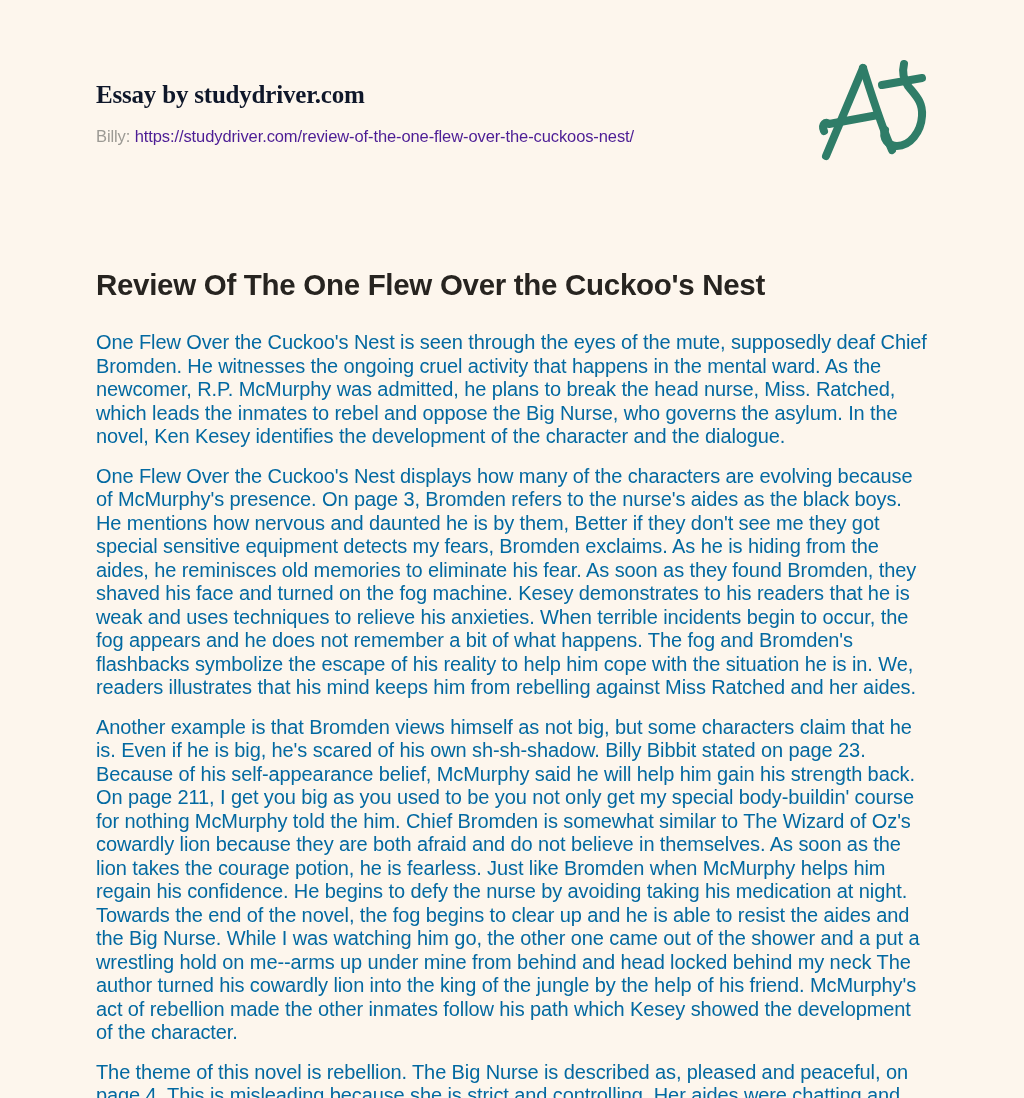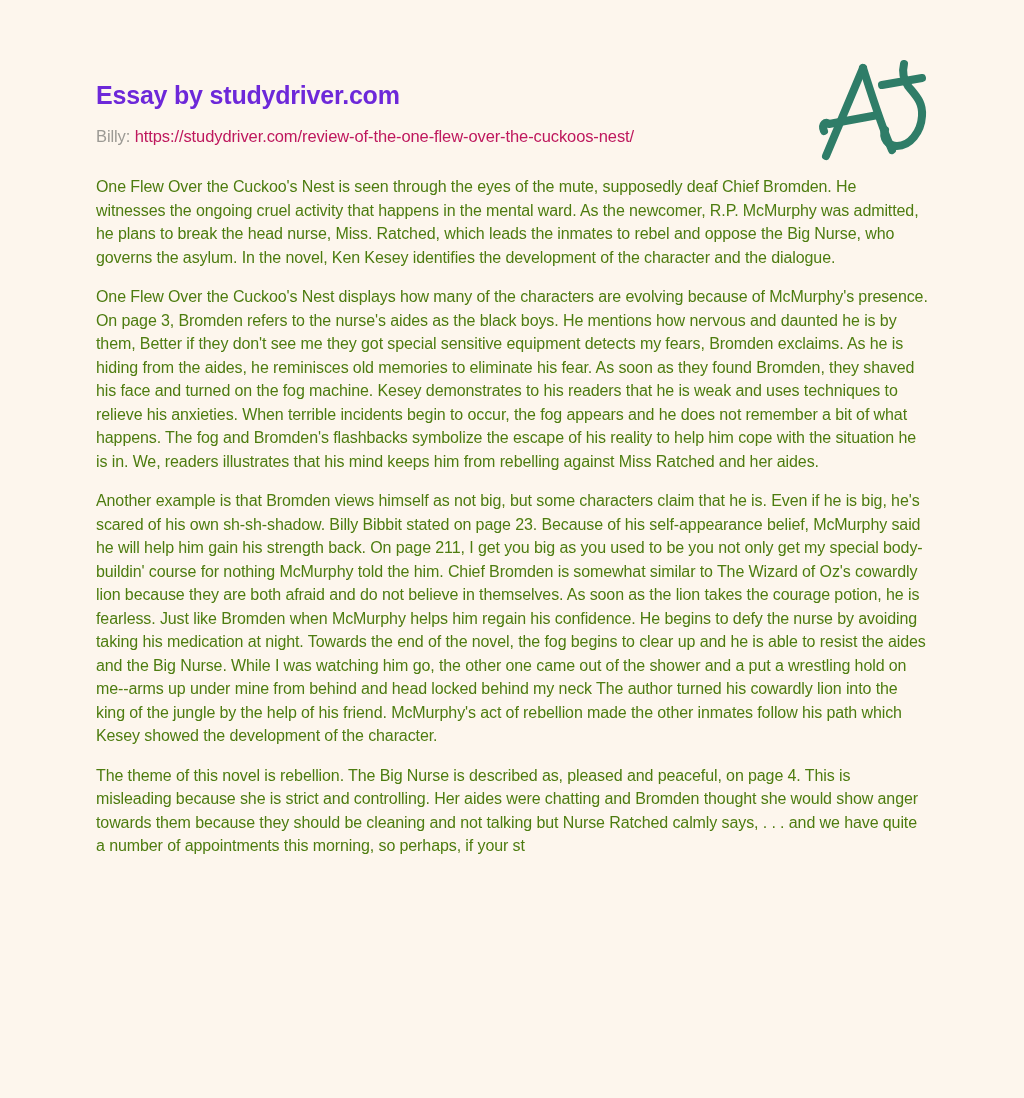--- a/index.html
+++ b/index.html
@@ -16,56 +16,57 @@
     width: 832px;
     margin: 0 auto 0 96px;
     padding-top: 80px;
   }
   .doc-header { position: relative; }
   .doc-header h1 {
     margin: 0;
     font-size: 25px;
     line-height: 30px;
     font-weight: 700;
-    color: #6d28d9;
+    color: #0f172a;
     letter-spacing: -0.2px;
+    font-family: Liberation Serif, serif;
   }
   .source-line {
     margin: 16px 0 0 0;
     font-size: 16.5px;
     line-height: 20px;
     color: #9c9a94;
     letter-spacing: -0.1px;
   }
   .source-line a {
-    color: #be185d;
+    color: #4c1d95;
     text-decoration: none;
   }
   .logo {
     position: absolute;
     top: -22px;
     right: 0;
     width: 112px;
     height: 104px;
   }
   .essay-title {
     margin: 122px 0 0 0;
     font-size: 29.5px;
     line-height: 34px;
     font-weight: 700;
     color: #272420;
     letter-spacing: -0.3px;
   }
   .essay-body { margin-top: 29px; }
   .essay-body p {
     margin: 16px 0 15px 0;
-    font-size: 16px;
+    font-size: 20px;
     line-height: 23.5px;
     letter-spacing: -0.1px;
-    color: #4d7c0f;
+    color: #0369a1;
   }
 </style>
 </head>
 <body>
 
 <div class="page">
 
   <header class="doc-header">
     <h1>Essay by studydriver.com</h1>
     <p class="source-line"><span>Billy:</span> <a href="#">https://studydriver.com/review-of-the-one-flew-over-the-cuckoos-nest/</a></p>
@@ -82,20 +83,21 @@
 
           <path d="M66,27 L106,20"></path>
 
           <path d="M88,6 C86,14 88,22 92,28 C100,38 107,44 106,58 C105,74 94,88 81,88 C72,88 66,80 69,72"></path>
         </g>
       </svg>
     </div>
   </header>
 
   <main>
+    <h2 class="essay-title">Review Of The One Flew Over the Cuckoo's Nest</h2>
     <div class="essay-body">
         <p>One Flew Over the Cuckoo's Nest is seen through the eyes of the mute, supposedly deaf Chief Bromden. He witnesses the ongoing cruel activity that happens in the mental ward. As the newcomer, R.P. McMurphy was admitted, he plans to break the head nurse, Miss. Ratched, which leads the inmates to rebel and oppose the Big Nurse, who governs the asylum. In the novel, Ken Kesey identifies the development of the character and the dialogue.</p>
         <p>One Flew Over the Cuckoo's Nest displays how many of the characters are evolving because of McMurphy's presence. On page 3, Bromden refers to the nurse's aides as the black boys. He mentions how nervous and daunted he is by them, Better if they don't see me they got special sensitive equipment detects my fears, Bromden exclaims. As he is hiding from the aides, he reminisces old memories to eliminate his fear. As soon as they found Bromden, they shaved his face and turned on the fog machine. Kesey demonstrates to his readers that he is weak and uses techniques to relieve his anxieties. When terrible incidents begin to occur, the fog appears and he does not remember a bit of what happens. The fog and Bromden's flashbacks symbolize the escape of his reality to help him cope with the situation he is in.  We, readers illustrates that his mind keeps him from rebelling against Miss Ratched and her aides.</p>
         <p>Another example is that Bromden views himself as not big, but some characters claim that he is. Even if he is big, he's scared of his own sh-sh-shadow. Billy Bibbit stated on page 23. Because of his self-appearance belief, McMurphy said he will help him gain his strength back. On page 211, I get you big as you used to be you not only get my special body-buildin' course for nothing McMurphy told the him. Chief Bromden is somewhat similar to The Wizard of Oz's cowardly lion because they are both afraid and do not believe in themselves. As soon as the lion takes the courage potion, he is fearless. Just like Bromden when McMurphy helps him regain his confidence. He begins to defy the nurse by avoiding taking his medication at night. Towards the end of the novel, the fog begins to clear up and he is able to resist the aides and the Big Nurse.  While I was watching him go, the other one came out of the shower and a put a wrestling hold on me--arms up under mine from behind and head locked behind my neck The author turned his cowardly lion into the king of the jungle by the help of his friend. McMurphy's act of rebellion made the other inmates follow his path which Kesey showed the development of the character.</p>
         <p>The theme of this novel is rebellion. The Big Nurse is described as, pleased and peaceful, on page 4. This is misleading because she is strict and controlling. Her aides were chatting and Bromden thought she would show anger towards them because they should be cleaning and not talking but Nurse Ratched calmly says, . . . and we have quite a number of appointments this morning, so perhaps, if your st</p>
       </div>
   </main>
 
 </div>
 

